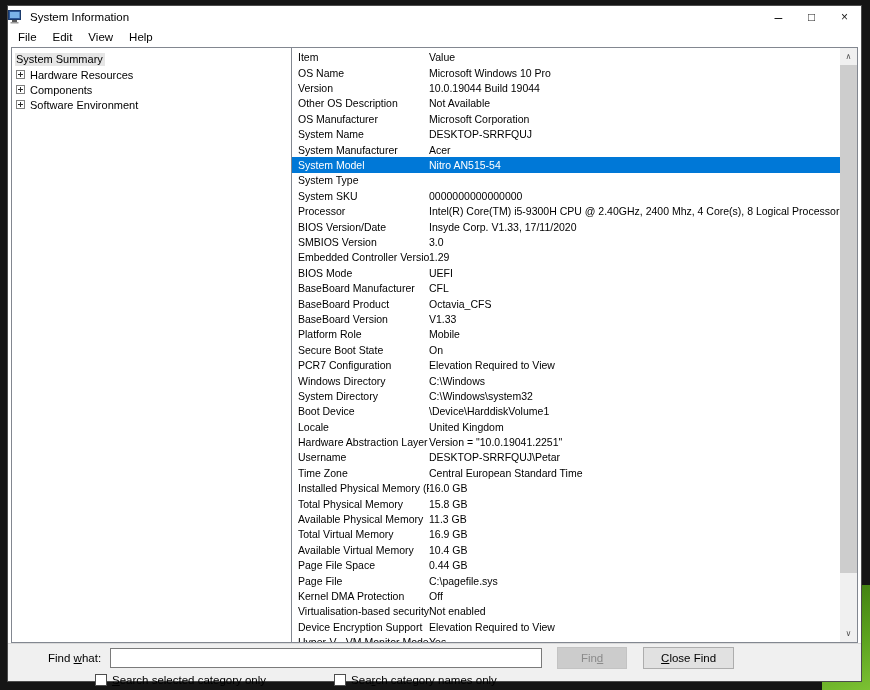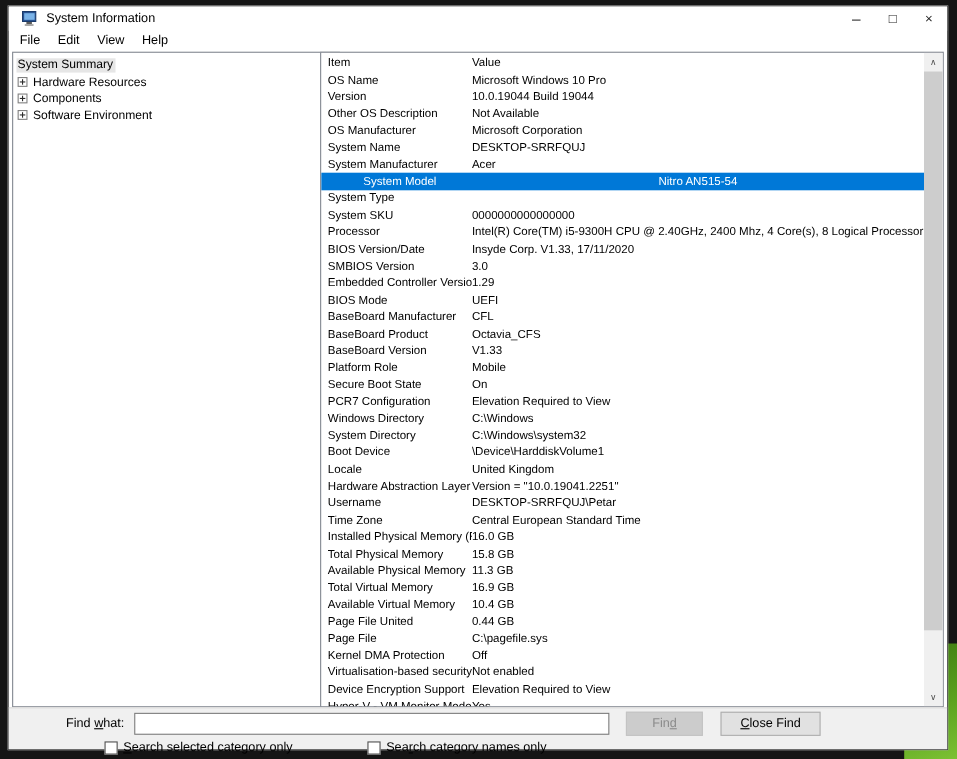--- a/index.html
+++ b/index.html
@@ -12,21 +12,21 @@
   }
   .desktop-green {
     position: absolute; right: 0; bottom: 0; width: 48px; height: 105px;
     background: linear-gradient(160deg, #3e7a10 0%, #5ba21e 55%, #7cc133 100%);
   }
   .window {
     position: absolute; left: 7px; top: 5px; width: 855px; height: 677px;
     background: #fff; border: 1px solid #4c4c4c;
   }
   
-  .titlebar { height: 22px; display: flex; align-items: center; padding-left: 12px; background: var(--titlebar-bg, #fff); }
+  .titlebar { height: 22px; display: flex; align-items: center; padding-left: 0; background: var(--titlebar-bg, #fff); }
   .app-icon { width: 15px; height: 14px; display: inline-block; }
   .title { font-size: 11.5px; margin-left: 7px; }
   .controls { margin-left: auto; display: flex; height: 100%; }
   .ctrl { width: 33px; display: flex; align-items: center; justify-content: center; font-size: 12px; color: #1a1a1a; cursor: default; }
   .ctrl.min { font-size: 14px; }
   
   .menubar { height: 19px; display: flex; align-items: center; font-size: 11.5px; padding-left: 2px; text-align: center; }
   .menu-item { padding: 2px 8px 3px 8px; }
   
   .content { position: absolute; top: 41px; left: 0; right: 0; bottom: 38px; }
@@ -44,29 +44,29 @@
   .right-pane {
     position: absolute; left: 283px; right: 3px; top: 0; bottom: 0;
     border: 1px solid var(--pane-border, #828790); background: #fff;
     font-size: 10.5px; overflow: hidden;
   }
   .list-header { display: flex; align-items: center; height: 17px; }
   .cell-item  { width: 137px; flex: none; padding-left: 6px; white-space: nowrap; overflow: hidden; }
   .cell-value { flex: 1; white-space: nowrap; overflow: hidden; }
   .rows { position: absolute; top: 17px; left: 0; right: 17px; bottom: 0; overflow: hidden; }
   .row { display: flex; align-items: center; height: 15.4px; }
-  .row.selected { background: var(--selection, #0078d7); color: var(--selection-text, #fff); text-align: center; }
+  .row.selected { background: var(--selection, #0078d7); color: var(--selection-text, #fff); }
   
   .scrollbar { position: absolute; top: 0; right: 0; bottom: 0; width: 17px; background: var(--scrollbar-track, #f0f0f0); display: flex; flex-direction: column; align-items: stretch; }
   .sb-arrow { height: 17px; flex: none; display: flex; align-items: center; justify-content: center; font-size: 8px; color: #505050; }
   .sb-thumb { height: 508px; flex: none; background: var(--scrollbar-thumb, #cdcdcd); }
   
   .findbar { position: absolute; left: 0; right: 0; bottom: 0; height: 38px; background: var(--findbar-bg, #f0f0f0); border-top: 1px solid #d9d9d9; font-size: 11.5px; }
   .find-row { display: flex; align-items: center; padding-top: 3px; }
-  .find-label { margin-left: 52px; }
+  .find-label { margin-left: 40px; }
   .find-input { margin-left: 9px; width: 432px; height: 20px; border: 1px solid #7a7a7a; background: #fff; font-family: inherit; font-size: 11.5px; padding: 0 3px; }
   button { font-family: inherit; font-size: 11.5px; cursor: default; }
   .btn-find { width: 70px; height: 22px; margin-left: 15px; background: var(--disabled-button-bg, #ccc); color: var(--disabled-text, #8b8b8b); border: 1px solid #c3c3c3; }
   .btn-close-find { width: 91px; height: 22px; margin-left: 16px; background: var(--button-bg, #e1e1e1); border: 1px solid var(--button-border, #adadad); color: #000; }
   .check-row { display: flex; align-items: center; margin-top: 5px; }
   .checkbox { width: 12px; height: 12px; border: 1px solid #4d4d4d; background: #fff; margin-right: 5px; flex: none; }
   .cb1 { margin-left: 87px; }
   .cb2 { margin-left: 68px; }
   u { text-decoration: underline; }
 </style>
@@ -251,21 +251,21 @@
         </div>
           <div class="row">
           <span class="cell-item">Total Virtual Memory</span>
           <span class="cell-value">16.9 GB</span>
         </div>
           <div class="row">
           <span class="cell-item">Available Virtual Memory</span>
           <span class="cell-value">10.4 GB</span>
         </div>
           <div class="row">
-          <span class="cell-item">Page File United</span>
+          <span class="cell-item">Page File Space</span>
           <span class="cell-value">0.44 GB</span>
         </div>
           <div class="row">
           <span class="cell-item">Page File</span>
           <span class="cell-value">C:\pagefile.sys</span>
         </div>
           <div class="row">
           <span class="cell-item">Kernel DMA Protection</span>
           <span class="cell-value">Off</span>
         </div>

